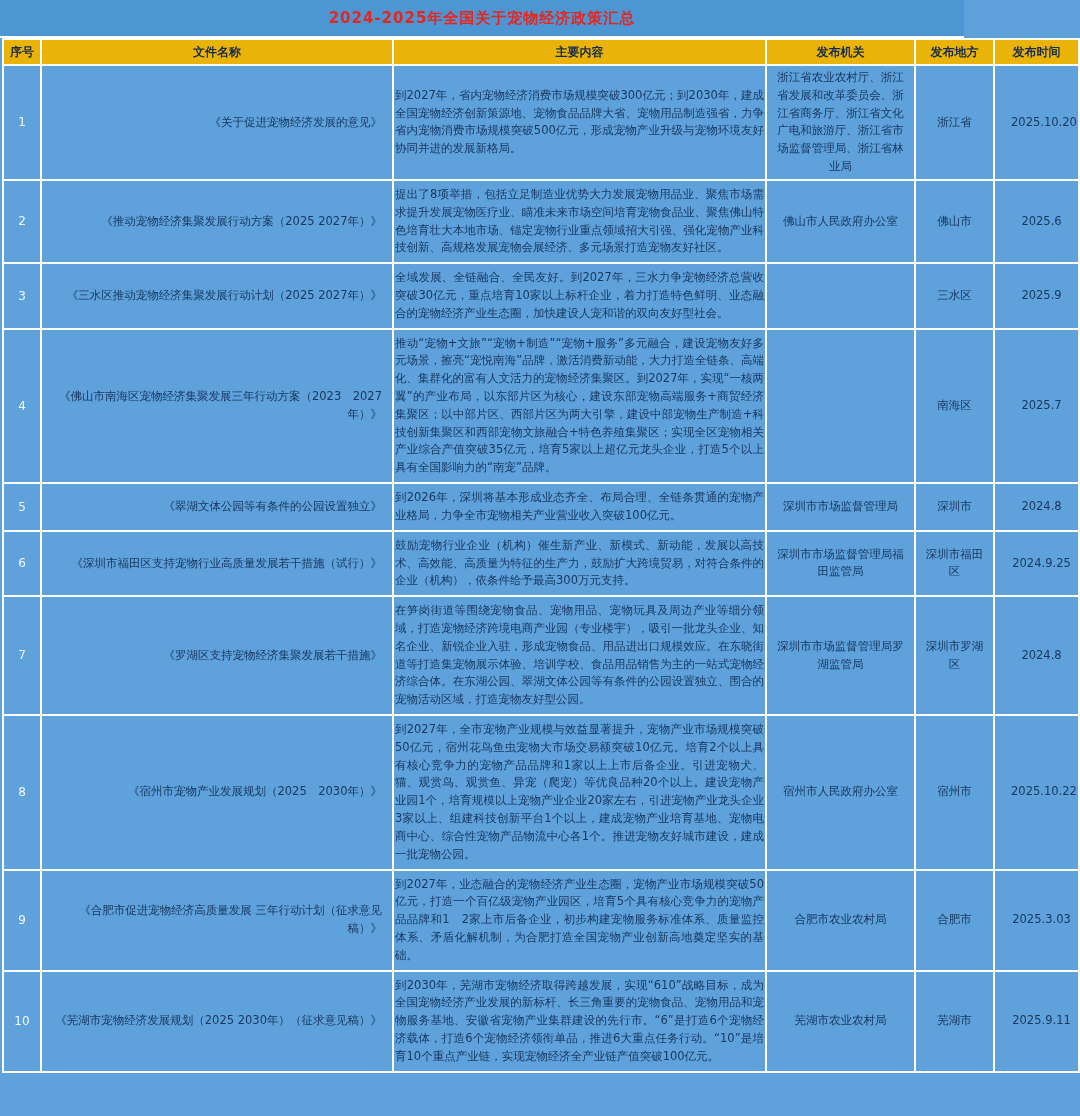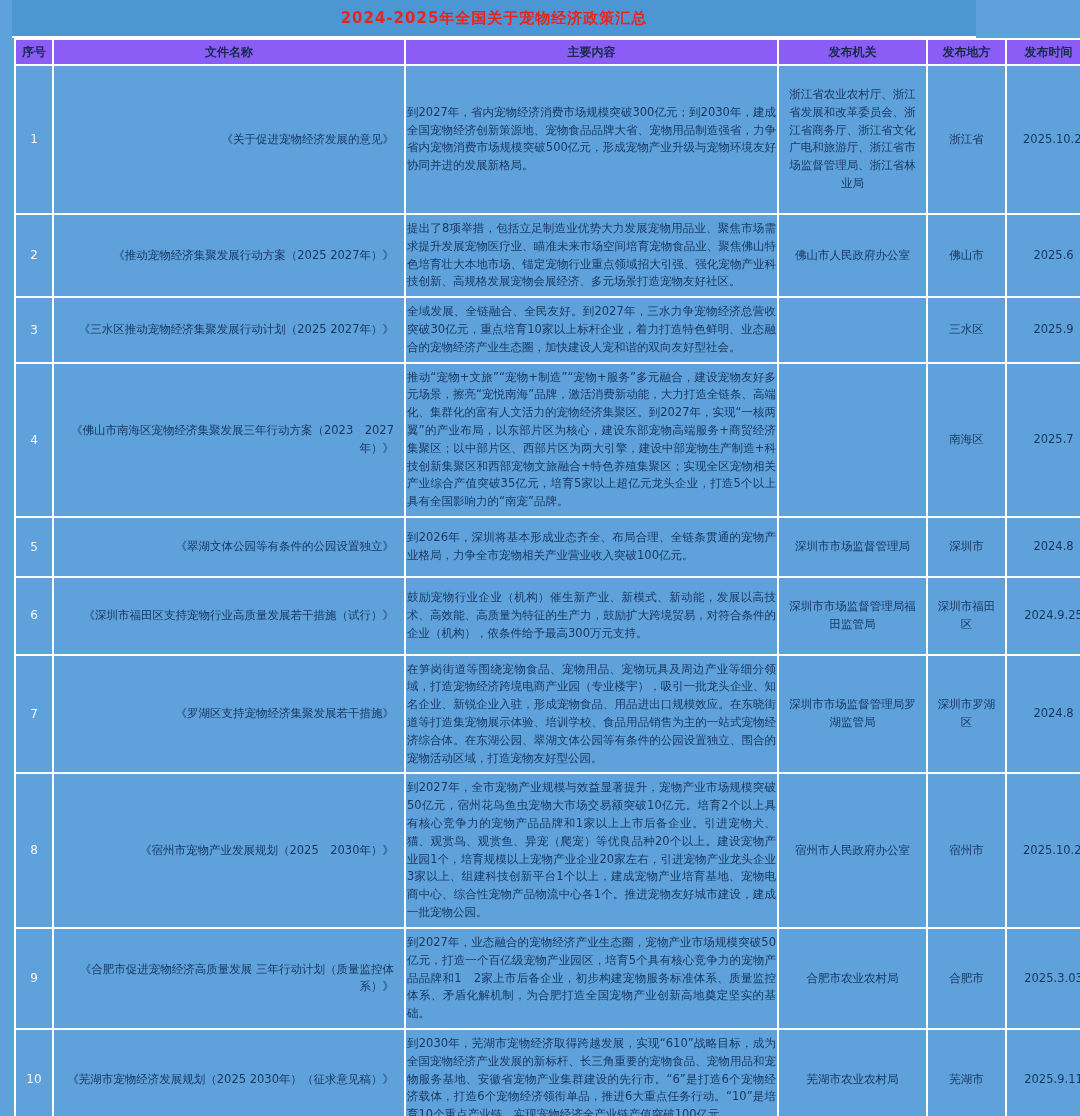--- a/index.html
+++ b/index.html
@@ -2,21 +2,21 @@
 <html><head>
 <meta charset="utf-8">
 <style>
   html,body{margin:0;padding:0;}
   body{
     width:1080px;height:1116px;
     background:#5ea1db;
     font-family:"DejaVu Sans",sans-serif;
     overflow:hidden;
   }
-  .page{width:964px;height:1116px;margin-left:12px;}
+  .page{width:964px;height:1116px;}
   .title-bar{
     height:36px;line-height:36px;
     background:#4d96d4;
     border-bottom:2px solid #fefefe;
     text-align:center;
     color:#e8251c;
     font-weight:bold;
     font-size:15px;
     letter-spacing:1px;
   }
@@ -25,39 +25,39 @@
     width:1076px;
     margin:0 2px;
     table-layout:fixed;
   }
   th,td{
     border:2px solid #fdfdfd;
     box-sizing:border-box;
     vertical-align:middle;
   }
   thead th{
-    background:#8b5cf6;
+    background:#eab308;
     color:#162c4a;
     font-size:12px;
     font-weight:bold;
     height:26px;
     text-align:center;
     padding:2px 3px;
   }
   td{
     background:#5ea1db;
     color:#17375e;
     font-size:11.5px;
     line-height:1.55;
     padding:4px 6px;
   }
   td.col-no{color:#f4f8fc;text-align:center;font-size:12px;}
   td.col-name{text-align:right;padding:4px 10px;}
   td.col-content{text-align:justify;padding:5px 1px;}
-  td.col-agency{text-align:center;padding:20px 8px;}
+  td.col-agency{text-align:center;padding:3px 8px;}
   td.col-place{text-align:center;}
   td.col-date{text-align:center;padding-left:16px;}
   
   tbody tr:nth-child(1){height:103px;}
   tbody tr:nth-child(2){height:72px;}
   tbody tr:nth-child(3){height:65px;}
   tbody tr:nth-child(4){height:145px;}
   tbody tr:nth-child(5){height:47px;}
   tbody tr:nth-child(6){height:63px;}
   tbody tr:nth-child(7){height:118px;}
@@ -151,21 +151,21 @@
         <tr>
           <td class="col-no">8</td>
           <td class="col-name">《宿州市宠物产业发展规划（2025　2030年）》</td>
           <td class="col-content">到2027年，全市宠物产业规模与效益显著提升，宠物产业市场规模突破50亿元，宿州花鸟鱼虫宠物大市场交易额突破10亿元。培育2个以上具有核心竞争力的宠物产品品牌和1家以上上市后备企业。引进宠物犬、猫、观赏鸟、观赏鱼、异宠（爬宠）等优良品种20个以上。建设宠物产业园1个，培育规模以上宠物产业企业20家左右，引进宠物产业龙头企业3家以上、组建科技创新平台1个以上，建成宠物产业培育基地、宠物电商中心、综合性宠物产品物流中心各1个。推进宠物友好城市建设，建成一批宠物公园。</td>
           <td class="col-agency">宿州市人民政府办公室</td>
           <td class="col-place">宿州市</td>
           <td class="col-date">2025.10.22</td>
         </tr>
         <tr>
           <td class="col-no">9</td>
-          <td class="col-name">《合肥市促进宠物经济高质量发展 三年行动计划（质量监控体系）》</td>
+          <td class="col-name">《合肥市促进宠物经济高质量发展 三年行动计划（征求意见稿）》</td>
           <td class="col-content">到2027年，业态融合的宠物经济产业生态圈，宠物产业市场规模突破50亿元，打造一个百亿级宠物产业园区，培育5个具有核心竞争力的宠物产品品牌和1　2家上市后备企业，初步构建宠物服务标准体系、质量监控体系、矛盾化解机制，为合肥打造全国宠物产业创新高地奠定坚实的基础。</td>
           <td class="col-agency">合肥市农业农村局</td>
           <td class="col-place">合肥市</td>
           <td class="col-date">2025.3.03</td>
         </tr>
         <tr>
           <td class="col-no">10</td>
           <td class="col-name">《芜湖市宠物经济发展规划（2025 2030年）（征求意见稿）》</td>
           <td class="col-content">到2030年，芜湖市宠物经济取得跨越发展，实现“610”战略目标，成为全国宠物经济产业发展的新标杆、长三角重要的宠物食品、宠物用品和宠物服务基地、安徽省宠物产业集群建设的先行市。“6”是打造6个宠物经济载体，打造6个宠物经济领衔单品，推进6大重点任务行动。“10”是培育10个重点产业链，实现宠物经济全产业链产值突破100亿元。</td>
           <td class="col-agency">芜湖市农业农村局</td>

